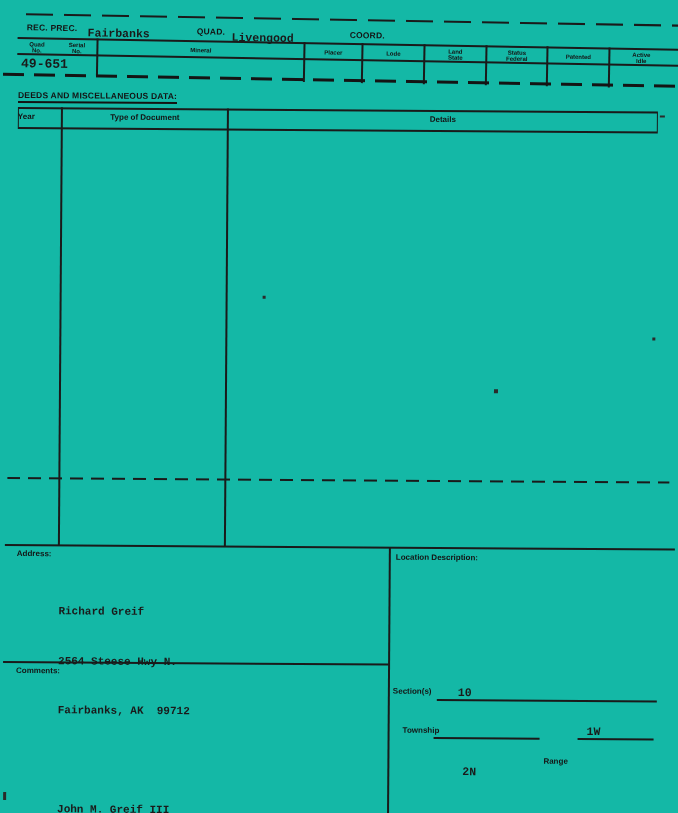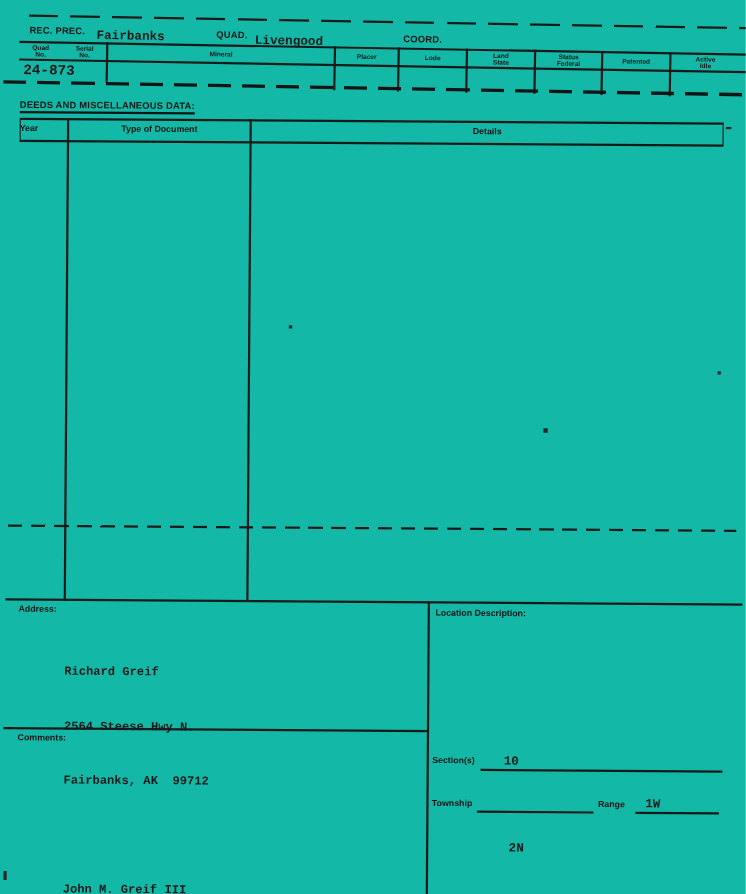--- a/index.html
+++ b/index.html
@@ -34,21 +34,21 @@
   <div class="abs" style="left:0;top:0;width:694px;height:92px;transform:rotate(1deg);transform-origin:12px 14px;">
 
     <div class="abs dash-long" style="left:26px;top:13px;width:662px;height:2px;"></div>
 
     <div class="abs lbl-big" style="left:27px;top:22px;">REC. PREC.</div>
     <div class="abs mono typed" style="left:88px;top:25px;">Fairbanks</div>
 
     <div class="abs lbl-big" style="left:183px;top:23px;margin-left:14px;">QUAD.</div>
     <div class="abs mono typed" style="left:232px;top:27px;">Livengood</div>
 
-    <div class="abs lbl-big" style="left:367px;top:24px;">COORD.</div>
+    <div class="abs lbl-big" style="left:350px;top:24px;">COORD.</div>
 
     <div class="abs rule" style="left:18px;top:37px;width:668px;height:2px;"></div>
 
     <div class="abs colcell" style="left:18px;top:39px;width:39px;height:15px;">
       <span>Quad</span>
         <span>No.</span>
     </div>
     <div class="abs colcell" style="left:57px;top:39px;width:41px;height:15px;">
       <span>Serial</span>
         <span>No.</span>
@@ -85,21 +85,21 @@
     <div class="abs vline" style="left:97px;top:37px;width:2px;height:37px;"></div>
     <div class="abs vline" style="left:304px;top:37px;width:2px;height:40px;"></div>
     <div class="abs vline" style="left:362px;top:37px;width:2px;height:40px;"></div>
     <div class="abs vline" style="left:424px;top:37px;width:2px;height:40px;"></div>
     <div class="abs vline" style="left:486px;top:37px;width:2px;height:40px;"></div>
     <div class="abs vline" style="left:547px;top:37px;width:2px;height:40px;"></div>
     <div class="abs vline" style="left:609px;top:37px;width:2px;height:40px;"></div>
 
     <div class="abs rule" style="left:18px;top:53px;width:668px;height:2px;"></div>
 
-    <div class="abs mono" style="left:22px;top:56px;font-size:13px;">24-873</div>
+    <div class="abs mono" style="left:22px;top:56px;font-size:13px;">49-651</div>
 
     <div class="abs dash-bot" style="left:4px;top:73px;width:688px;height:3px;"></div>
   </div>
 
   <div class="abs" style="left:0;top:0;width:678px;height:813px;transform:rotate(0.4deg);transform-origin:20px 100px;">
 
     <div class="abs lbl-big" style="left:18px;top:90px;border-bottom:2px solid #141414;padding-bottom:1px;">DEEDS AND MISCELLANEOUS DATA:</div>
 
     <div class="abs hbox" style="left:18px;top:107px;width:640px;height:22px;"></div>
     <div class="abs lbl" style="left:18px;top:112px;width:44px;text-align:left;">Year</div>
@@ -128,25 +128,25 @@
 
     <div class="abs rule" style="left:7px;top:661px;width:386px;height:2px;"></div>
     <div class="abs lbl" style="left:20px;top:666px;">Comments:</div>
 
     <div class="abs lbl" style="left:399px;top:550px;">Location Description:</div>
 
     <div class="abs lbl" style="left:397px;top:684px;">Section(s)</div>
     <div class="abs mono typed" style="left:462px;top:683px;">10</div>
     <div class="abs rule" style="left:441px;top:696px;width:220px;height:2px;"></div>
 
-    <div class="abs lbl" style="left:397px;top:723px;">Township</div>
+    <div class="abs lbl" style="left:407px;top:723px;">Township</div>
     <div class="abs mono typed" style="left:467px;top:721px;margin-top:41px;">2N</div>
     <div class="abs rule" style="left:438px;top:734px;width:106px;height:2px;"></div>
 
-    <div class="abs lbl" style="left:548px;top:723px;">Range</div>
+    <div class="abs lbl" style="left:548px;top:753px;">Range</div>
     <div class="abs mono typed" style="left:591px;top:721px;">1W</div>
     <div class="abs rule" style="left:582px;top:734px;width:76px;height:2px;"></div>
 
     <div class="abs speck" style="left:264px;top:294px;width:3px;height:3px;"></div>
     <div class="abs speck" style="left:496px;top:386px;width:4px;height:4px;"></div>
     <div class="abs speck" style="left:654px;top:333px;width:3px;height:3px;"></div>
     <div class="abs speck" style="left:660px;top:111px;width:5px;height:2px;"></div>
     <div class="abs speck" style="left:8px;top:792px;width:3px;height:8px;"></div>
   </div>
 

